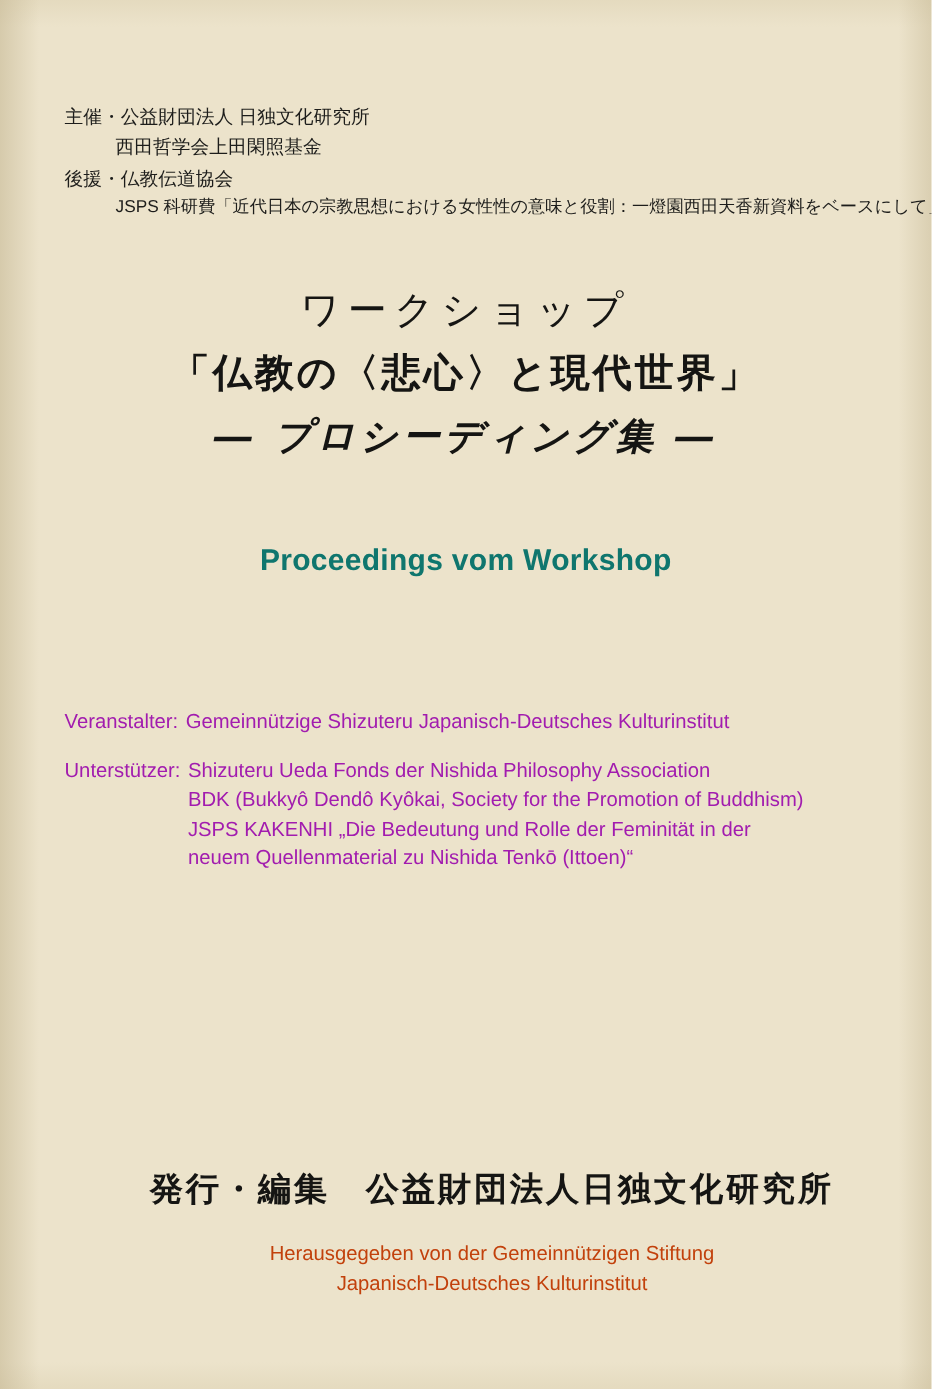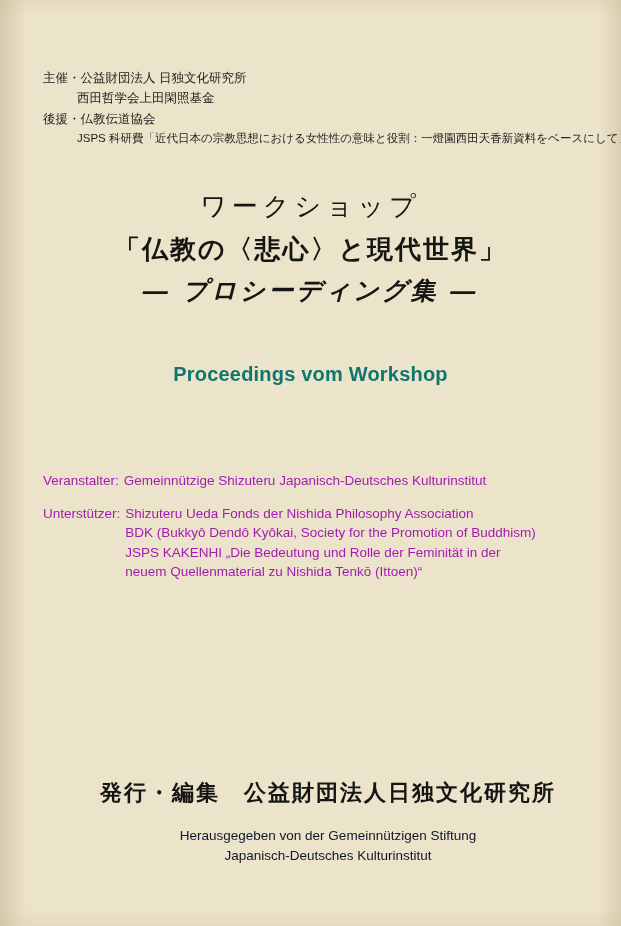--- a/index.html
+++ b/index.html
@@ -136,21 +136,21 @@
     font-family: "DejaVu Serif", "Liberation Serif", serif;
     font-size: 22px;
     font-weight: 700;
     letter-spacing: 2px;
     color: #151513;
   }
   .footer-de {
     margin-top: 18px;
     font-size: 13.5px;
     line-height: 1.5;
-    color: #0f172a;
+    color: #c2410c;
   }
   .footer-de .l2 { display: block; }
 </style>
 </head>
 <body>
 
 <div class="page">
   <div class="content">
 
     <div class="credits">

